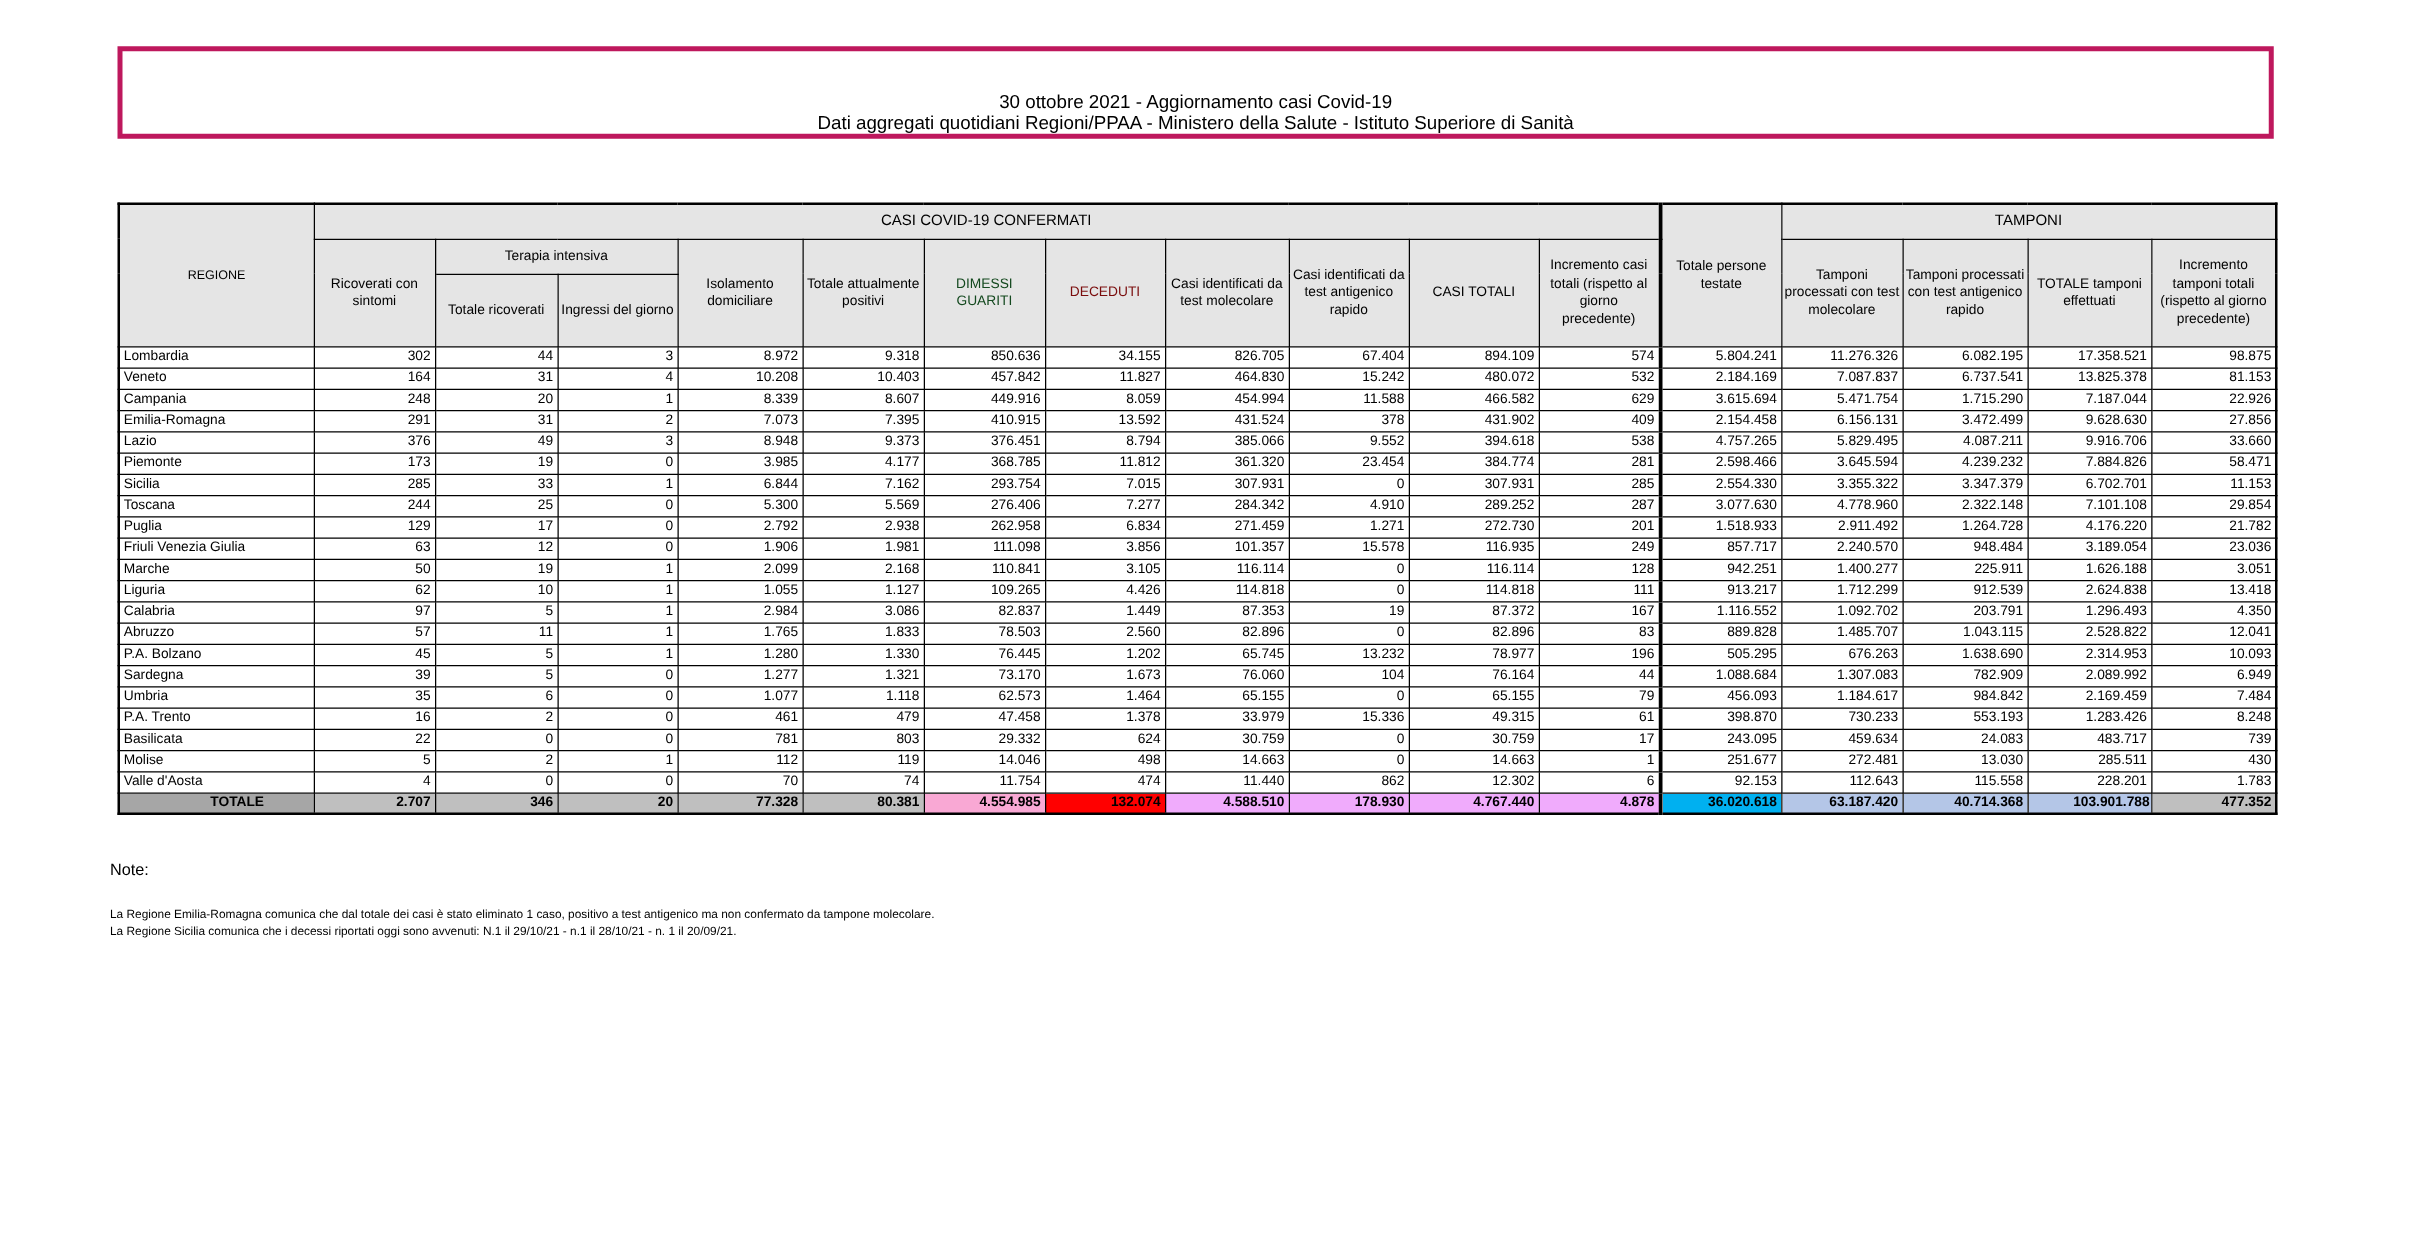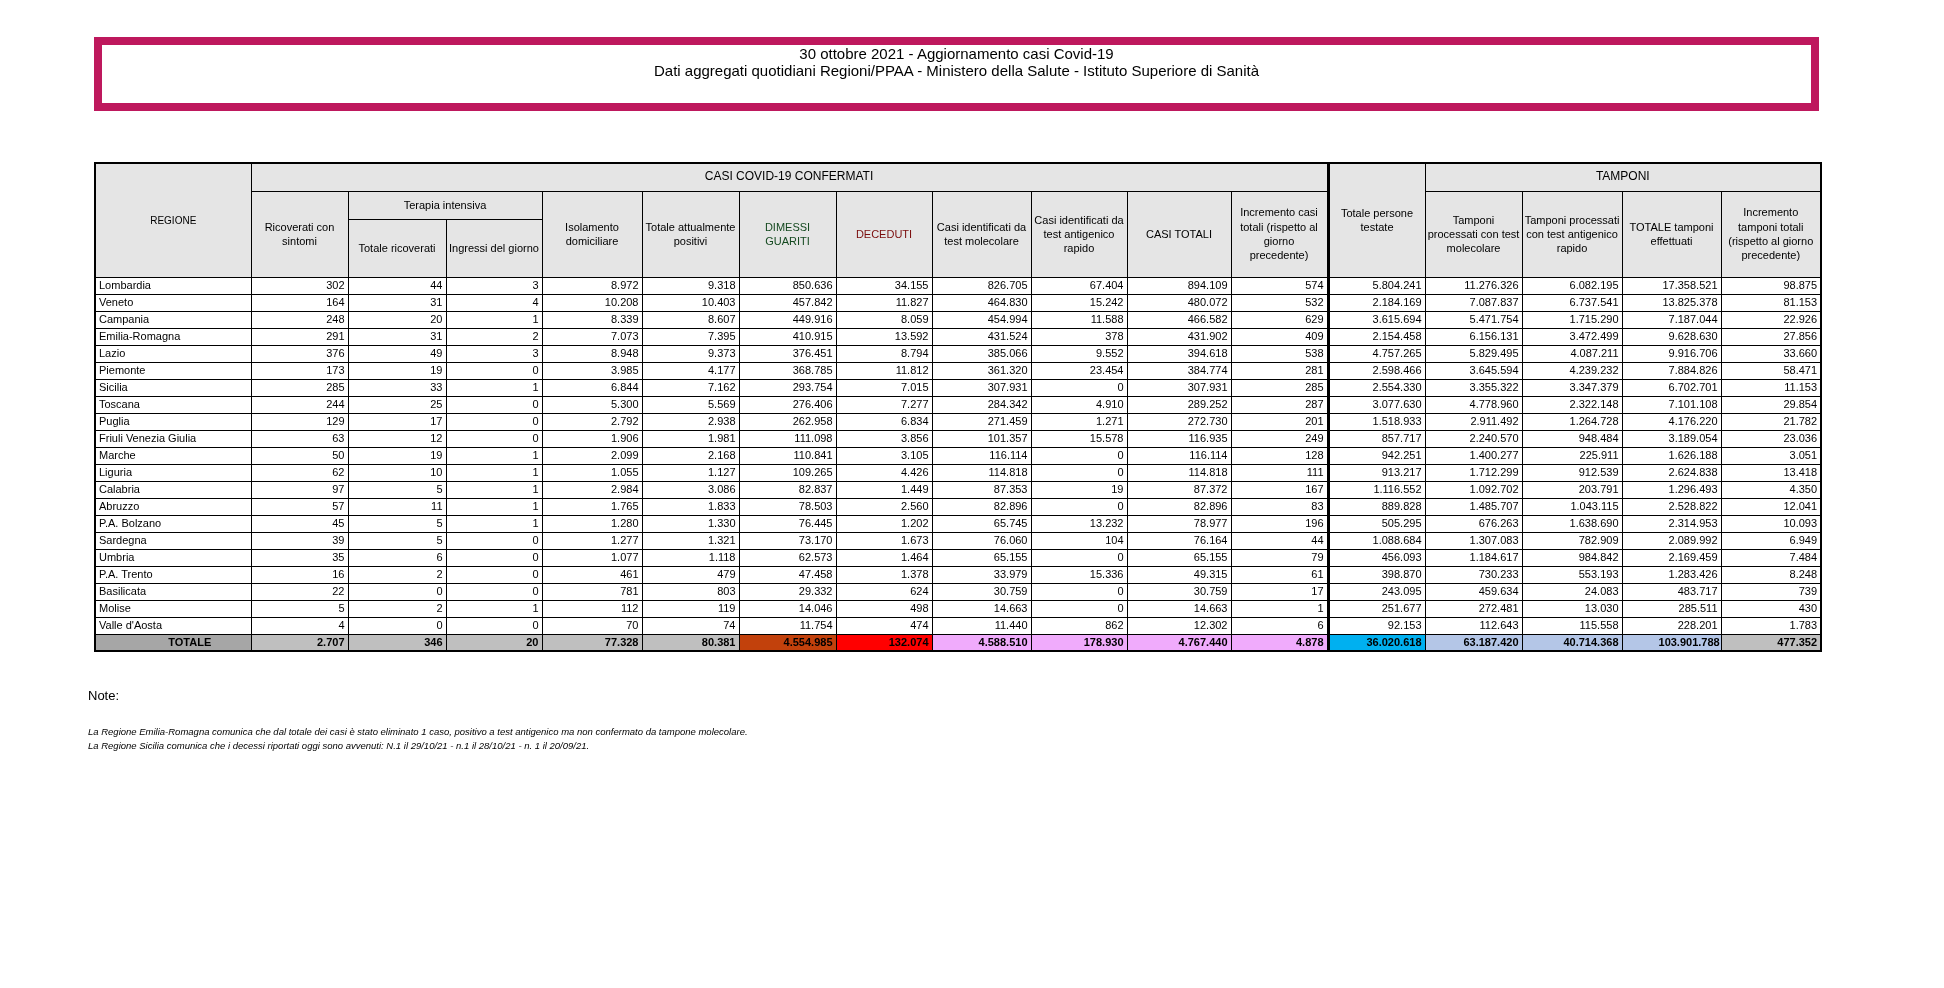--- a/index.html
+++ b/index.html
@@ -3,22 +3,22 @@
 <meta charset="utf-8">
 <style>
   * { box-sizing: border-box; }
   html,body { margin:0; padding:0; }
   body {
     width:1944px; height:988px; background:#ffffff; position:relative;
     font-family:"Liberation Sans", sans-serif; color:#000;
   }
   .title-box {
     position:absolute; left:94px; top:37px; width:1725px; height:74px;
-    border:8px solid #be185d; background:#fff;
-    display:flex; flex-direction:column; justify-content:flex-start; align-items:center;
+    border:4px solid #be185d; background:#fff;
+    display:flex; flex-direction:column; justify-content:flex-end; align-items:center;
     font-size:15px;
   }
   table.covid {
     position:absolute; left:94px; top:162px; width:1726px;
     border-collapse:collapse; table-layout:fixed;
     font-size:11px; border:2px solid #000;
   }
   .covid th, .covid td { border:1px solid #000; overflow:hidden; vertical-align:middle; }
   .covid thead th {
     background:#e5e5e5; font-weight:normal; text-align:center;
@@ -34,28 +34,28 @@
   th.yel-h  { background:#FFC000; }
   th.cyan-h { background:#00B0F0; }
   th.blu-h  { background:#B4C6E7; }
   .thickL   { border-left:3px solid #000 !important; }
   .covid tbody td { background:#fff; height:17px; padding:0 3px; line-height:1; }
   .covid tbody td.num { text-align:right; }
   .covid tbody td.region { text-align:left; }
   .covid tr.total td { font-weight:bold; height:17px;padding-left:36px; }
   .covid tr.total .t-label { background:#A6A6A6; text-align:center; }
   .covid tr.total .t-gray  { background:#BFBFBF; }
-  .covid tr.total .t-green { background:#c2410c; }
+  .covid tr.total .t-green { background:#f9a8d4; }
   .covid tr.total .t-red   { background:#FF0000; }
   .covid tr.total .t-yel   { background:#f0abfc; }
   .covid tr.total .t-cyan  { background:#00B0F0; }
   .covid tr.total .t-blu   { background:#B4C6E7; }
   .notes { position:absolute; left:88px; top:688px; }
   .notes .note-title { font-size:13px; margin-bottom:22px; }
-  .notes .note-line { font-size:9.5px; line-height:1.45;font-style:italic; }
+  .notes .note-line { font-size:9.5px; line-height:1.45; }
 </style>
 </head>
 <body>
 
 <div class="title-box">
   <div>30 ottobre 2021 - Aggiornamento casi Covid-19</div>
   <div>Dati aggregati quotidiani Regioni/PPAA - Ministero della Salute - Istituto Superiore di Sanità</div>
 </div>
 
 <table class="covid">

